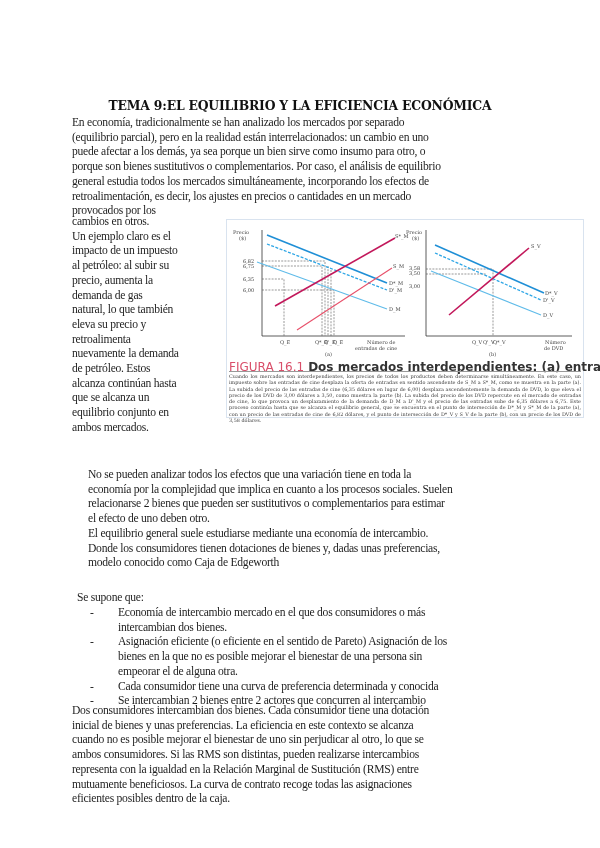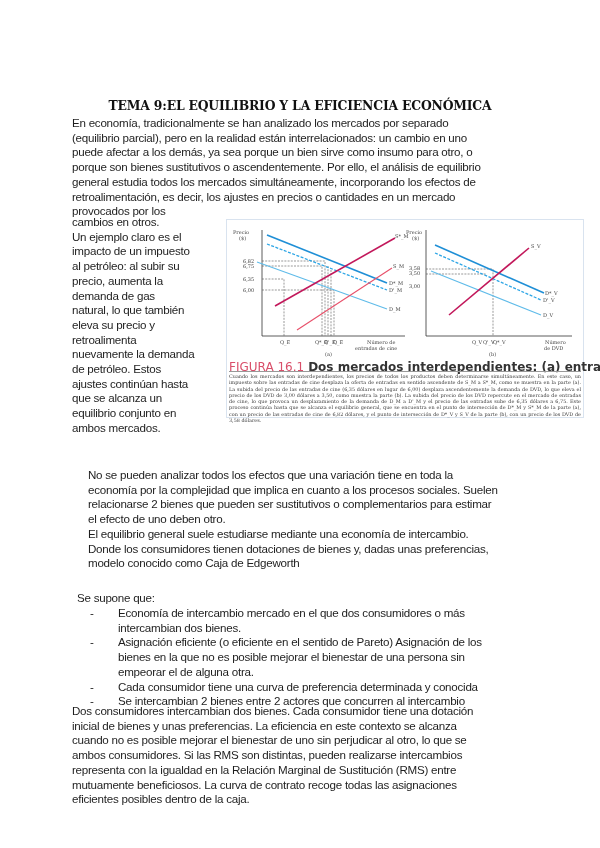--- a/index.html
+++ b/index.html
@@ -2,21 +2,21 @@
 <html><head>
 <meta charset="utf-8">
 <style>
   html, body { margin: 0; padding: 0; background: #ffffff; }
   body { width: 600px; height: 848px; position: relative; overflow: hidden; color: #1a1a1a; }
   .page { position: absolute; left: 0; top: 0; width: 600px; height: 820px; margin-top: 28px; }
   .title {
     position: absolute; left: 60px; top: 70px; width: 480px; text-align: center;
     font-family: "DejaVu Serif", serif; font-weight: bold; font-size: 12.4px; letter-spacing: -0.2px; color: #111;
   }
-  .txt { font-family: Liberation Sans, sans-serif; font-size: 11.6px; line-height: 14.7px; color: #1e1e1e; letter-spacing: -0.25px; }
+  .txt { font-family: Liberation Serif, serif; font-size: 11.6px; line-height: 14.7px; color: #1e1e1e; letter-spacing: -0.25px; }
   .p1 { position: absolute; left: 72px; top: 88px; width: 470px; }
   .p1 .l { white-space: nowrap; }
   .side { position: absolute; left: 72px; top: 187px; width: 160px; }
   .p2 { position: absolute; left: 88px; top: 440px; width: 470px; }
   .heading2 { position: absolute; left: 60px; top: 549px; width: 480px; text-align: center;
     font-family: "DejaVu Sans", sans-serif; font-weight: bold; font-size: 11.8px; color: #1a1a1a; letter-spacing: -0.1px; }
   .supone { position: absolute; left: 77px; top: 563px; }
   .bullets { position: absolute; left: 90px; top: 578px; width: 460px; }
   .bullet { position: relative; padding-left: 28px; }
   .bullet .dash { position: absolute; left: 0; top: 0; }
@@ -37,39 +37,39 @@
 <body>
 
 <div class="page">
 
   <div class="title">TEMA 9:EL EQUILIBRIO Y LA EFICIENCIA ECONÓMICA</div>
 
   <div class="p1 txt">
     <span class="l"> En economía, tradicionalmente se han analizado los mercados por separado</span>
     <span class="l">(equilibrio parcial), pero en la realidad están interrelacionados: un cambio en uno</span>
     <span class="l">puede afectar a los demás, ya sea porque un bien sirve como insumo para otro, o</span>
-    <span class="l">porque son bienes sustitutivos o ascendentemente. Por ello, el análisis de equilibrio</span>
+    <span class="l">porque son bienes sustitutivos o complementarios. Por caso, el análisis de equilibrio</span>
     <span class="l">general estudia todos los mercados simultáneamente, incorporando los efectos de</span>
     <span class="l">retroalimentación, es decir, los ajustes en precios o cantidades en un mercado</span>
     <span class="l">provocados por los</span>
   </div>
 
   <div class="side txt">
     <span class="l">cambios en otros.</span>
     <span class="l">Un ejemplo claro es el</span>
     <span class="l">impacto de un impuesto</span>
     <span class="l">al petróleo: al subir su</span>
     <span class="l">precio, aumenta la</span>
     <span class="l">demanda de gas</span>
     <span class="l">natural, lo que también</span>
     <span class="l">eleva su precio y</span>
     <span class="l">retroalimenta</span>
     <span class="l">nuevamente la demanda</span>
     <span class="l">de petróleo. Estos</span>
-    <span class="l">ajustes continúan hasta</span>
+    <span class="l">alcanza continúan hasta</span>
     <span class="l">que se alcanza un</span>
     <span class="l">equilibrio conjunto en</span>
     <span class="l">ambos mercados.</span>
   </div>
 
   <div class="figure">
     <svg width="358" height="140" viewBox="0 0 358 140">
 
       <g>
         <text class="axis-lbl" x="6" y="14">Precio</text>

